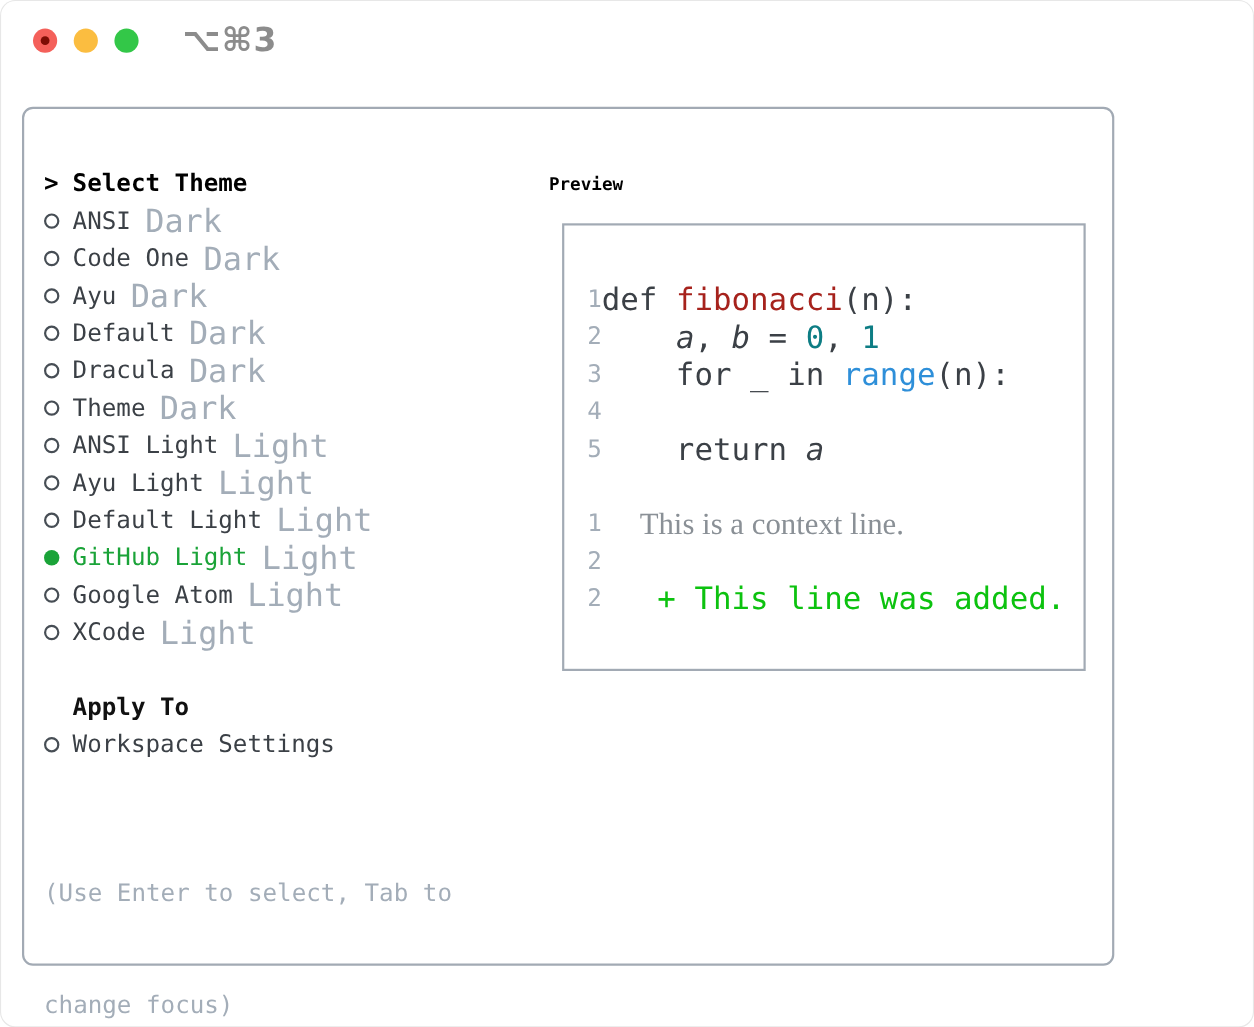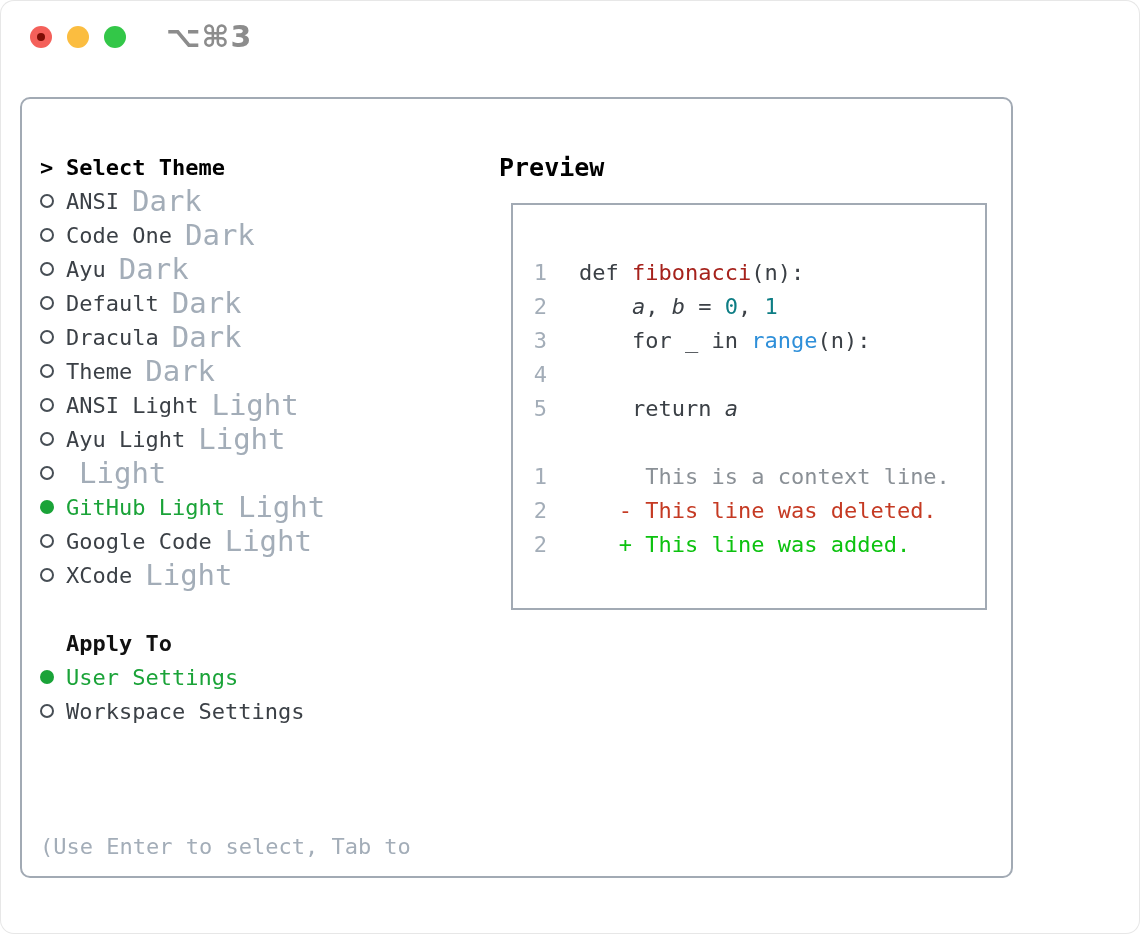--- a/index.html
+++ b/index.html
@@ -39,35 +39,35 @@
   .header-label { font-size:22px; font-weight:bold; color:var(--header-black); }
   .name { font-size:22px; color:var(--text-dark); }
   .name.selected { color:var(--accent-green); }
   .tag  { font-size:29px; color:var(--muted-gray); margin-left:13px; }
   .apply-label { font-size:22px; color:#111;font-weight:bold; }
   .gap { height:34px; }
   .hint { font-size:22px; line-height:34px; color:var(--muted-gray); white-space:pre; }
 
   
   .preview-header { position:absolute; left:477px; top:51px; height:34px;
-                    display:flex; align-items:center; font-size:25px; font-weight:bold;
+                    display:flex; align-items:center; font-size:16px; font-weight:bold;
                     color:var(--header-black); }
   .preview-box { position:absolute; left:489px; top:104px; width:476px; height:407px;
                  border:2px solid var(--border-gray); box-sizing:border-box;
                  padding:50px 0 0 12px; background:#fff; }
   .codeline { display:flex; align-items:center; height:34px; }
   .gutter { width:22px; flex:0 0 auto; text-align:right; font-size:22px;
             color:var(--muted-gray); white-space:pre; }
-  .codetext { margin-left:32px; font-size:22px; white-space:pre; }
+  .codetext { margin-left:0; font-size:28px; white-space:pre; }
   .s-code     { color:var(--code-dark); }
   .s-variable { color:var(--code-dark); font-style:italic; }
   .s-function { color:var(--function-red); }
   .s-builtin  { color:var(--builtin-blue); }
   .s-number   { color:var(--number-teal); }
-  .s-context  { color:var(--context-gray); }
+  .s-context  { color:var(--context-gray);font-family:Liberation Serif, serif; }
   .s-deleted  { color:var(--deleted-red); }
   .s-added    { color:var(--added-green); }
 </style>
 </head>
 <body>
 
 <div class="window">
 
   <div class="titlebar">
     <div class="light light-red"></div>
@@ -86,35 +86,34 @@
 
       <div id="theme-list">
           <div class="row"><span class="bullet-slot"><span class="ring"></span></span><span class="name">ANSI</span><span class="tag">Dark</span></div>
           <div class="row"><span class="bullet-slot"><span class="ring"></span></span><span class="name">Code One</span><span class="tag">Dark</span></div>
           <div class="row"><span class="bullet-slot"><span class="ring"></span></span><span class="name">Ayu</span><span class="tag">Dark</span></div>
           <div class="row"><span class="bullet-slot"><span class="ring"></span></span><span class="name">Default</span><span class="tag">Dark</span></div>
           <div class="row"><span class="bullet-slot"><span class="ring"></span></span><span class="name">Dracula</span><span class="tag">Dark</span></div>
           <div class="row"><span class="bullet-slot"><span class="ring"></span></span><span class="name">Theme</span><span class="tag">Dark</span></div>
           <div class="row"><span class="bullet-slot"><span class="ring"></span></span><span class="name">ANSI Light</span><span class="tag">Light</span></div>
           <div class="row"><span class="bullet-slot"><span class="ring"></span></span><span class="name">Ayu Light</span><span class="tag">Light</span></div>
-          <div class="row"><span class="bullet-slot"><span class="ring"></span></span><span class="tag">Light</span></div>
+          <div class="row"><span class="bullet-slot"><span class="ring"></span></span><span class="name">Default Light</span><span class="tag">Light</span></div>
           <div class="row"><span class="bullet-slot"><span class="dot"></span></span><span class="name selected">GitHub Light</span><span class="tag">Light</span></div>
-          <div class="row"><span class="bullet-slot"><span class="ring"></span></span><span class="name">Google Code</span><span class="tag">Light</span></div>
+          <div class="row"><span class="bullet-slot"><span class="ring"></span></span><span class="name">Google Atom</span><span class="tag">Light</span></div>
           <div class="row"><span class="bullet-slot"><span class="ring"></span></span><span class="name">XCode</span><span class="tag">Light</span></div>
         </div>
 
       <div class="gap"></div>
 
       <div class="row">
         <span class="bullet-slot"></span>
         <span class="apply-label">Apply To</span>
       </div>
 
       <div id="apply-list">
-          <div class="row"><span class="bullet-slot"><span class="dot"></span></span><span class="name selected">User Settings</span></div>
           <div class="row"><span class="bullet-slot"><span class="ring"></span></span><span class="name">Workspace Settings</span></div>
         </div>
 
       <div class="gap"></div>
 
       <div class="hint">
         <div>(Use Enter to select, Tab to</div>
         <div>change focus)</div>
       </div>
     </div>
@@ -145,21 +144,20 @@
           <div class="codeline">
             <span class="gutter"></span>
             <span class="codetext"></span>
           </div>
           <div class="codeline">
             <span class="gutter">1</span>
             <span class="codetext"><span class="s-context">     This is a context line.</span></span>
           </div>
           <div class="codeline">
             <span class="gutter">2</span>
-            <span class="codetext"><span class="s-deleted">   - This line was deleted.</span></span>
           </div>
           <div class="codeline">
             <span class="gutter">2</span>
             <span class="codetext"><span class="s-added">   + This line was added.</span></span>
           </div>
         </div>
     </div>
 
   </div>
 </div>

